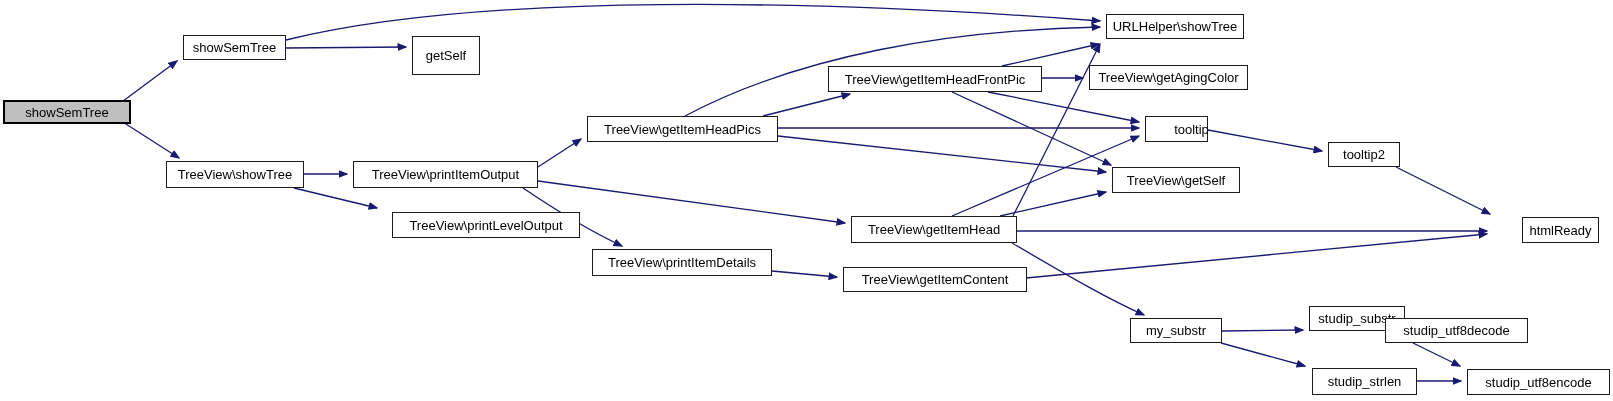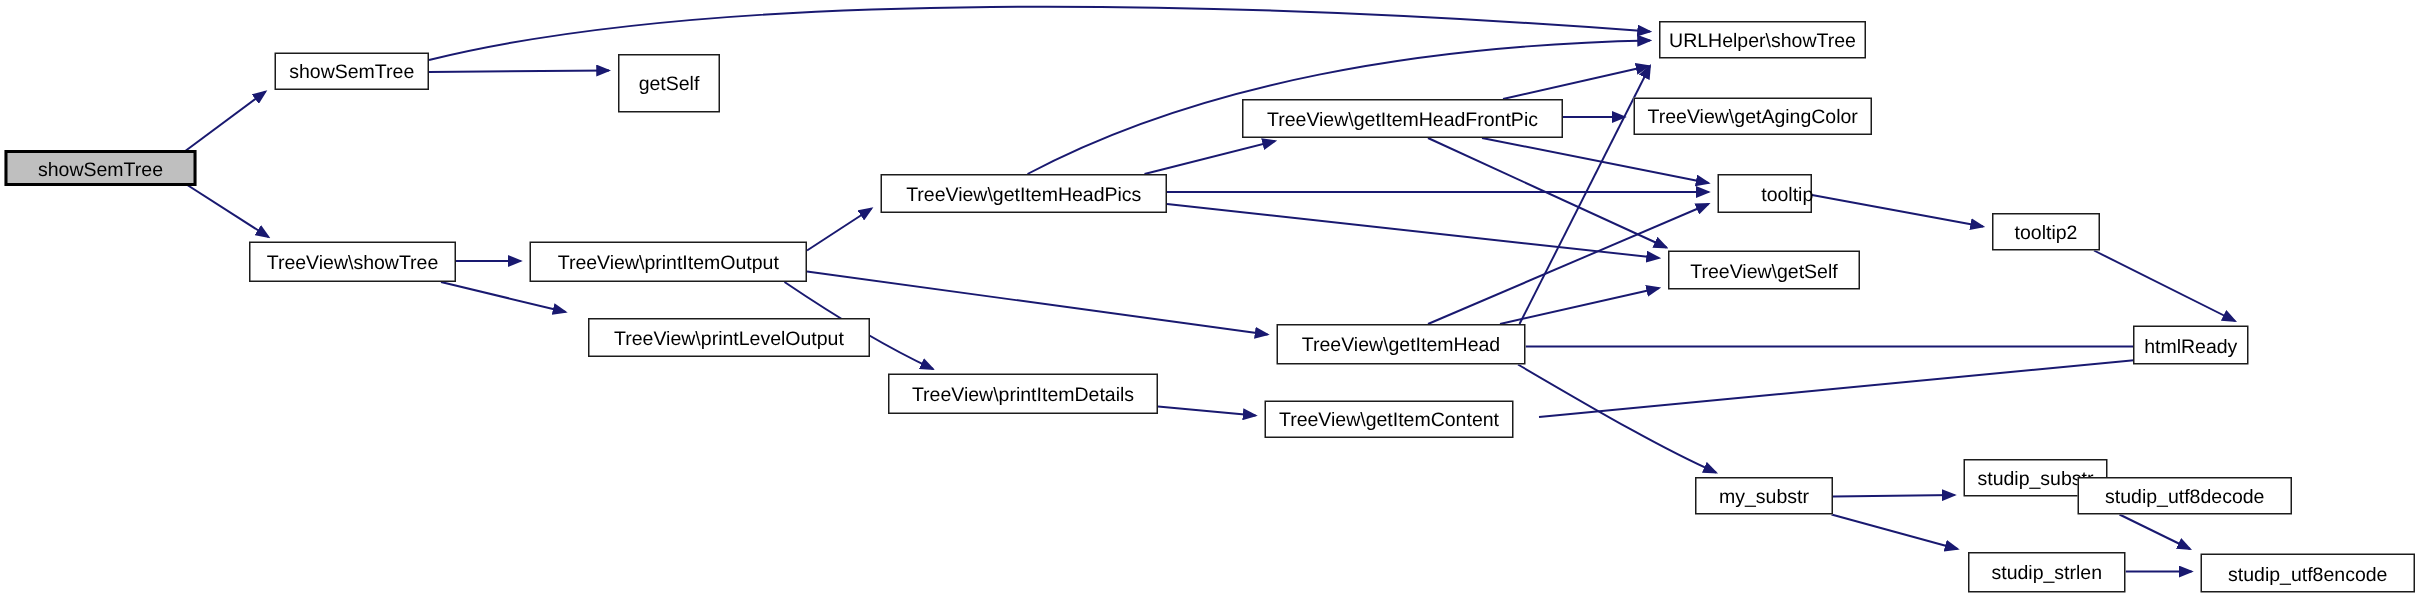--- a/index.html
+++ b/index.html
@@ -61,21 +61,21 @@
     <div class="node" style="left: 353px; top: 161px; width: 185px; height: 27px; text-align: center;">TreeView\printItemOutput</div>
     <div class="node" style="left: 352px; top: 212px; width: 188px; height: 26px; margin-left: 40px;">TreeView\printLevelOutput</div>
     <div class="node" style="left: 587px; top: 116px; width: 191px; height: 26px;">TreeView\getItemHeadPics</div>
     <div class="node" style="left: 828px; top: 66px; width: 214px; height: 26px;">TreeView\getItemHeadFrontPic</div>
     <div class="node" style="left: 1089px; top: 65px; width: 159px; height: 25px;">TreeView\getAgingColor</div>
     <div class="node" style="left: 1106px; top: 14px; width: 138px; height: 25px;">URLHelper\showTree</div>
     <div class="node" style="left: 1145px; top: 116px; width: 63px; height: 26px; padding-left: 30px;">tooltip</div>
     <div class="node" style="left: 1328px; top: 142px; width: 72px; height: 25px;">tooltip2</div>
     <div class="node" style="left: 1112px; top: 167px; width: 128px; height: 26px;">TreeView\getSelf</div>
     <div class="node" style="left: 851px; top: 216px; width: 166px; height: 27px;">TreeView\getItemHead</div>
-    <div class="node" style="left: 1422px; top: 217px; width: 77px; height: 26px;">htmlReady</div>
+    <div class="node" style="left: 1522px; top: 217px; width: 77px; height: 26px;">htmlReady</div>
     <div class="node" style="left: 592px; top: 249px; width: 180px; height: 27px;">TreeView\printItemDetails</div>
-    <div class="node" style="left: 843px; top: 267px; width: 166px; height: 25px; text-align: right;">TreeView\getItemContent</div>
+    <div class="node" style="left: 843px; top: 267px; width: 184px; height: 25px; text-align: right;">TreeView\getItemContent</div>
     <div class="node" style="left: 1130px; top: 318px; width: 92px; height: 25px;">my_substr</div>
     <div class="node" style="left: 1309px; top: 306px; width: 96px; height: 25px;">studip_substr</div>
     <div class="node" style="left: 1385px; top: 318px; width: 143px; height: 25px;">studip_utf8decode</div>
     <div class="node" style="left: 1312px; top: 368px; width: 105px; height: 27px;">studip_strlen</div>
     <div class="node" style="left: 1467px; top: 369px; width: 143px; height: 26px;">studip_utf8encode</div>
   </div>
 
 </body></html>

